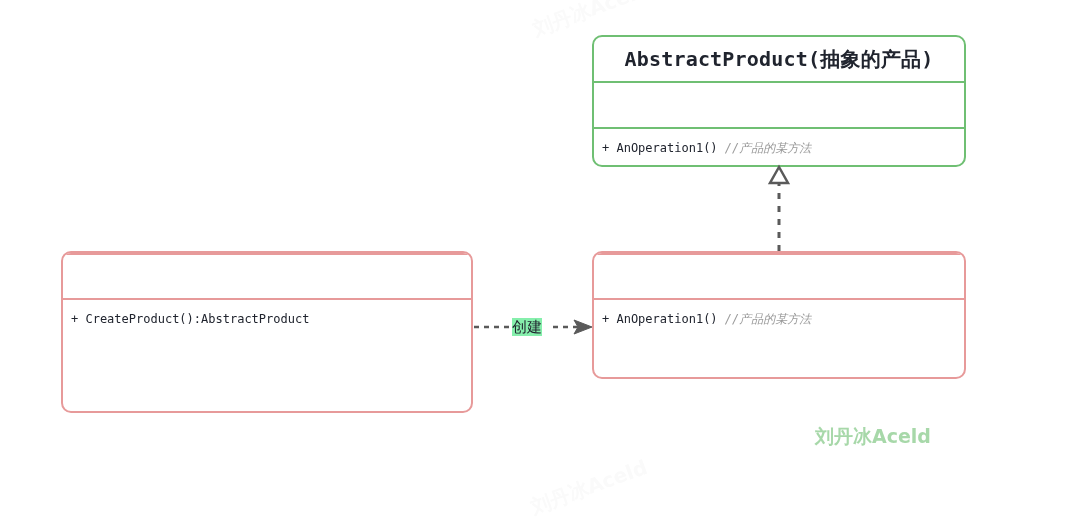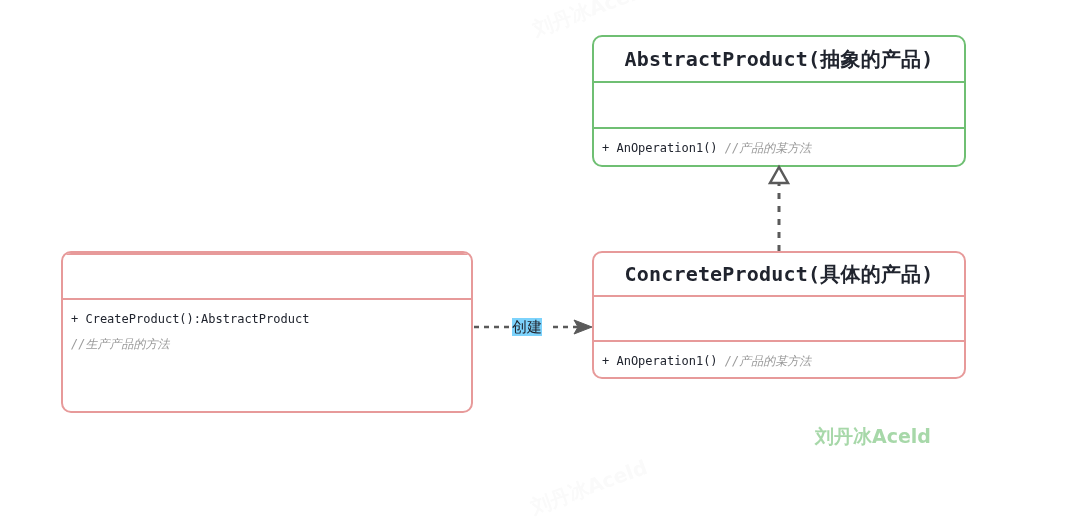--- a/index.html
+++ b/index.html
@@ -80,21 +80,21 @@
     left: 0;
     top: 0;
     width: 1087px;
     height: 523px;
     pointer-events: none;
   }
   .edge-label {
     position: absolute;
     font-size: 15px;
     color: #20242e;
-    background: #7dd3fc;
+    background: #86efac;
     white-space: nowrap;
     line-height: 18px;
     font-family: "DejaVu Sans", "Liberation Sans", sans-serif;
   }
 
   
   .watermark-main {
     position: absolute;
     font-family: "DejaVu Sans", "Liberation Sans", sans-serif;
     font-weight: bold;
@@ -135,28 +135,24 @@
   </div>
 
   <div class="uml-box pink" style="left:61px; top:251px; width:412px; height:162px;">
     <div class="uml-divider pink"></div>
     <div class="uml-attrs" style="height:43px;"></div>
     <div class="uml-divider pink"></div>
     <div class="uml-ops" style="height:69px;">
       <div class="op-line">
         <span>+ CreateProduct():AbstractProduct</span>
       </div>
-      <div class="op-line comment-only">
-        <span>//生产产品的方法</span>
-      </div>
     </div>
   </div>
 
   <div class="uml-box pink" style="left:592px; top:251px; width:374px; height:128px;">
-    <div class="uml-title" style="height:42px;">ConcreteProduct(具体的产品)</div>
     <div class="uml-divider pink"></div>
     <div class="uml-attrs" style="height:43px;"></div>
     <div class="uml-divider pink"></div>
     <div class="uml-ops" style="height:37px;">
       <div class="op-line">
         <span>+ AnOperation1()</span>
         <span class="op-comment">//产品的某方法</span>
       </div>
     </div>
   </div>

